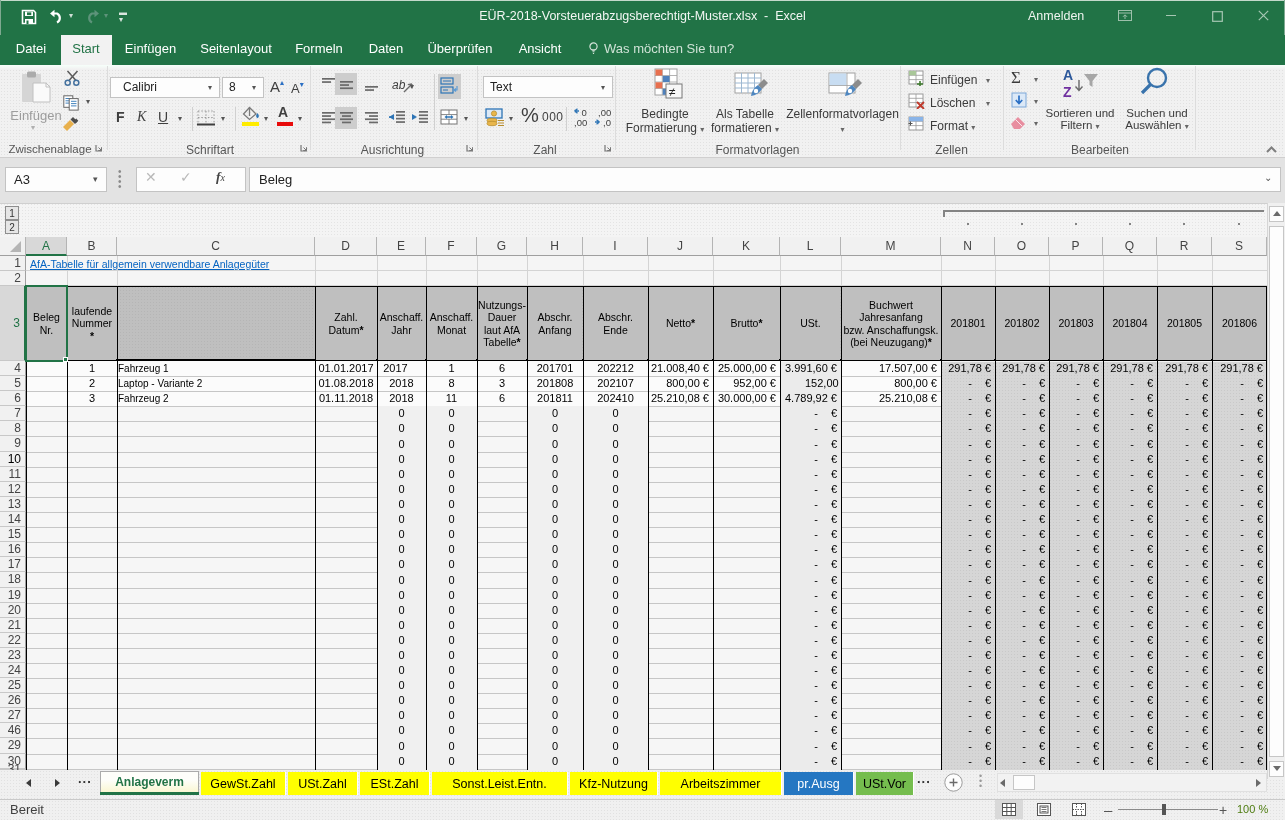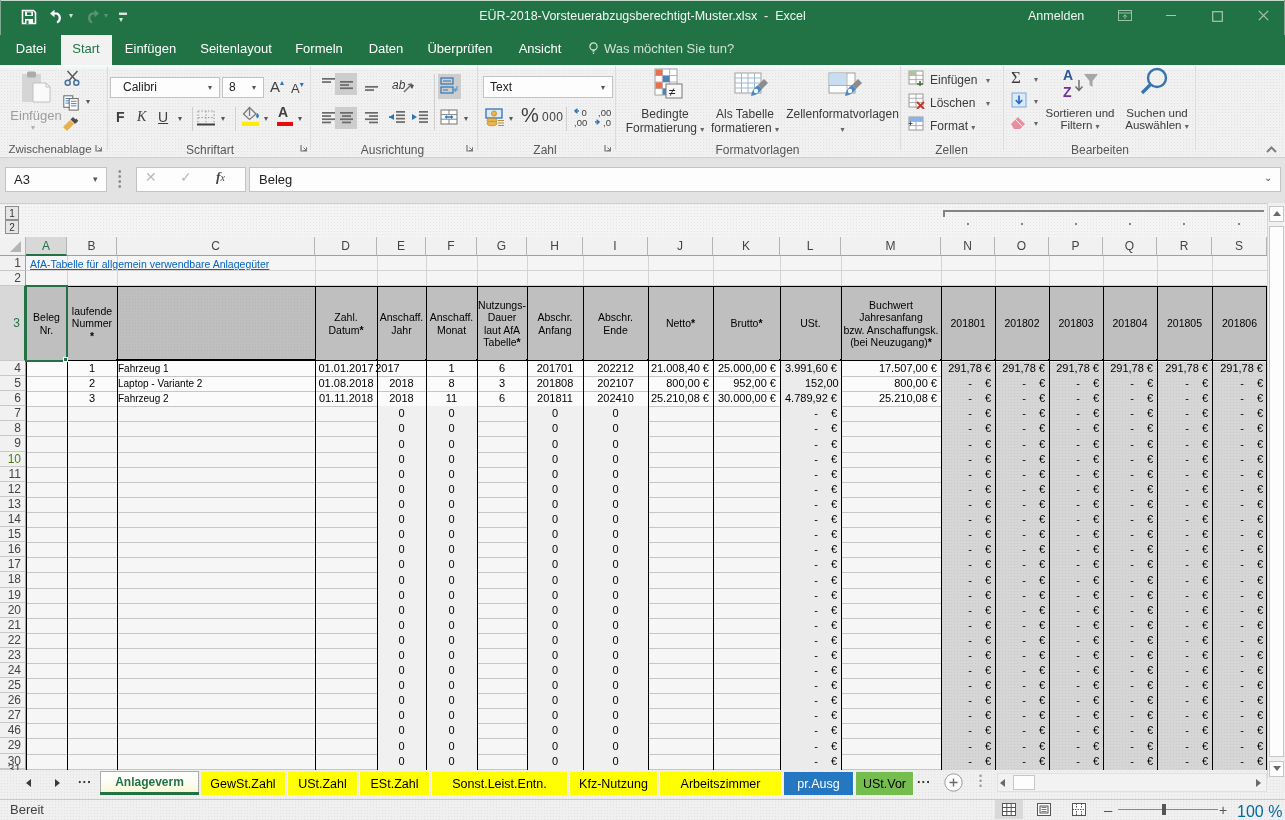--- a/index.html
+++ b/index.html
@@ -377,21 +377,21 @@
     </svg>
 <div class="rowh" style="top:256px;height:15px;line-height:14px;background:#f1f1f1;color:#444;border-right:1px solid #9f9f9f;">1</div>
 <div class="rowh" style="top:271px;height:15px;line-height:14px;background:#f1f1f1;color:#444;border-right:1px solid #9f9f9f;">2</div>
 <div class="rowh" style="top:286px;height:75px;line-height:74px;background:#d8d8d8;color:#217346;border-right:2px solid #217346;">3</div>
 <div class="rowh" style="top:361px;height:15px;line-height:14px;background:#f1f1f1;color:#444;border-right:1px solid #9f9f9f;">4</div>
 <div class="rowh" style="top:376px;height:15px;line-height:14px;background:#f1f1f1;color:#444;border-right:1px solid #9f9f9f;">5</div>
 <div class="rowh" style="top:391px;height:15px;line-height:14px;background:#f1f1f1;color:#444;border-right:1px solid #9f9f9f;">6</div>
 <div class="rowh" style="top:406px;height:15px;line-height:14px;background:#f1f1f1;color:#444;border-right:1px solid #9f9f9f;">7</div>
 <div class="rowh" style="top:421px;height:15px;line-height:14px;background:#f1f1f1;color:#444;border-right:1px solid #9f9f9f;">8</div>
 <div class="rowh" style="top:436px;height:16px;line-height:15px;background:#f1f1f1;color:#444;border-right:1px solid #9f9f9f;">9</div>
-<div class="rowh" style="top:452px;height:15px;line-height:14px;background:#f1f1f1;color:#4d7c0f;border-right:1px solid #9f9f9f;">10</div>
+<div class="rowh" style="top:452px;height:15px;line-height:14px;background:#f1f1f1;color:#000000;border-right:1px solid #9f9f9f;">10</div>
 <div class="rowh" style="top:467px;height:15px;line-height:14px;background:#f1f1f1;color:#444;border-right:1px solid #9f9f9f;">11</div>
 <div class="rowh" style="top:482px;height:15px;line-height:14px;background:#f1f1f1;color:#444;border-right:1px solid #9f9f9f;">12</div>
 <div class="rowh" style="top:497px;height:15px;line-height:14px;background:#f1f1f1;color:#444;border-right:1px solid #9f9f9f;">13</div>
 <div class="rowh" style="top:512px;height:15px;line-height:14px;background:#f1f1f1;color:#444;border-right:1px solid #9f9f9f;">14</div>
 <div class="rowh" style="top:527px;height:15px;line-height:14px;background:#f1f1f1;color:#444;border-right:1px solid #9f9f9f;">15</div>
 <div class="rowh" style="top:542px;height:15px;line-height:14px;background:#f1f1f1;color:#444;border-right:1px solid #9f9f9f;">16</div>
 <div class="rowh" style="top:557px;height:15px;line-height:14px;background:#f1f1f1;color:#444;border-right:1px solid #9f9f9f;">17</div>
 <div class="rowh" style="top:572px;height:16px;line-height:15px;background:#f1f1f1;color:#444;border-right:1px solid #9f9f9f;">18</div>
 <div class="rowh" style="top:588px;height:15px;line-height:14px;background:#f1f1f1;color:#444;border-right:1px solid #9f9f9f;">19</div>
 <div class="rowh" style="top:603px;height:15px;line-height:14px;background:#f1f1f1;color:#444;border-right:1px solid #9f9f9f;">20</div>
@@ -538,21 +538,21 @@
       <div>201805</div>
     </div>
 <div class="h3c" style="left:1213px;width:53px">
       <div>201806</div>
     </div>
 <div class="abs" style="left:25px;top:285px;width:43px;height:77px;border:2px solid #217346;background:transparent"></div>
 <div class="abs" style="left:63px;top:357px;width:5px;height:5px;background:#217346;border:1px solid #fff"></div>
 <div class="cell ctext" style="left:68px;top:361px;width:48px;height:15px;line-height:15px;">1</div>
 <div class="cell" style="left:118px;top:361px;width:196px;height:15px;line-height:15px;font-size:10px;">Fahrzeug 1</div>
 <div class="cell ctext" style="left:316px;top:361px;width:60px;height:15px;line-height:15px;">01.01.2017</div>
-<div class="cell ctext" style="left:364px;top:361px;width:47px;height:15px;line-height:15px;">2017</div>
+<div class="cell ctext" style="left:372px;top:361px;width:47px;height:15px;line-height:15px;">2017</div>
 <div class="cell ctext" style="left:427px;top:361px;width:49px;height:15px;line-height:15px;">1</div>
 <div class="cell ctext" style="left:478px;top:361px;width:48px;height:15px;line-height:15px;">6</div>
 <div class="cell ctext" style="left:528px;top:361px;width:54px;height:15px;line-height:15px;">201701</div>
 <div class="cell ctext" style="left:584px;top:361px;width:63px;height:15px;line-height:15px;">202212</div>
 <div class="cell rt" style="left:649px;top:361px;width:63px;height:15px;line-height:15px;">21.008,40 €</div>
 <div class="cell rt" style="left:714px;top:361px;width:65px;height:15px;line-height:15px;">25.000,00 €</div>
 <div class="cell rt" style="left:781px;top:361px;width:59px;height:15px;line-height:15px;">3.991,60 €</div>
 <div class="cell rt" style="left:842px;top:361px;width:98px;height:15px;line-height:15px;">17.507,00 €</div>
 <div class="cell ctext" style="left:68px;top:376px;width:48px;height:15px;line-height:15px;">2</div>
 <div class="cell" style="left:118px;top:376px;width:196px;height:15px;line-height:15px;font-size:10px;">Laptop - Variante 2</div>
@@ -904,13 +904,13 @@
 <path d="M4.5 4.5 H9.5 M4.5 6.5 H9.5 M4.5 8.5 H9.5" stroke="#555" stroke-width="0.8"></path>
     </svg>
 <svg class="abs" style="left:1072px;top:803px" width="14" height="13" viewBox="0 0 14 13">
 <rect x="0.5" y="0.5" width="13" height="12" fill="#fff" stroke="#555"></rect>
 <path d="M4.5 0.5 V5 M9.5 0.5 V5 M4.5 8 V12.5 M9.5 8 V12.5 M0.5 6.5 H13.5" stroke="#555" stroke-width="1" stroke-dasharray="1.5,1"></path>
     </svg>
 <div class="abs" style="left:1104px;top:801px;font-size:15px;color:#555">–</div>
 <div class="abs" style="left:1118px;top:809px;width:100px;height:1px;background:#8a8a8a"></div>
 <div class="abs" style="left:1162px;top:804px;width:4px;height:11px;background:#555"></div>
 <div class="abs" style="left:1219px;top:802px;font-size:14px;color:#555">+</div>
-<div class="abs" style="left:1237px;top:803px;font-size:16px;color:#0369a1">100&nbsp;%</div>
+<div class="abs" style="left:1237px;top:803px;font-size:11px;color:#4d7c0f">100&nbsp;%</div>
 </div>
 </body></html>

